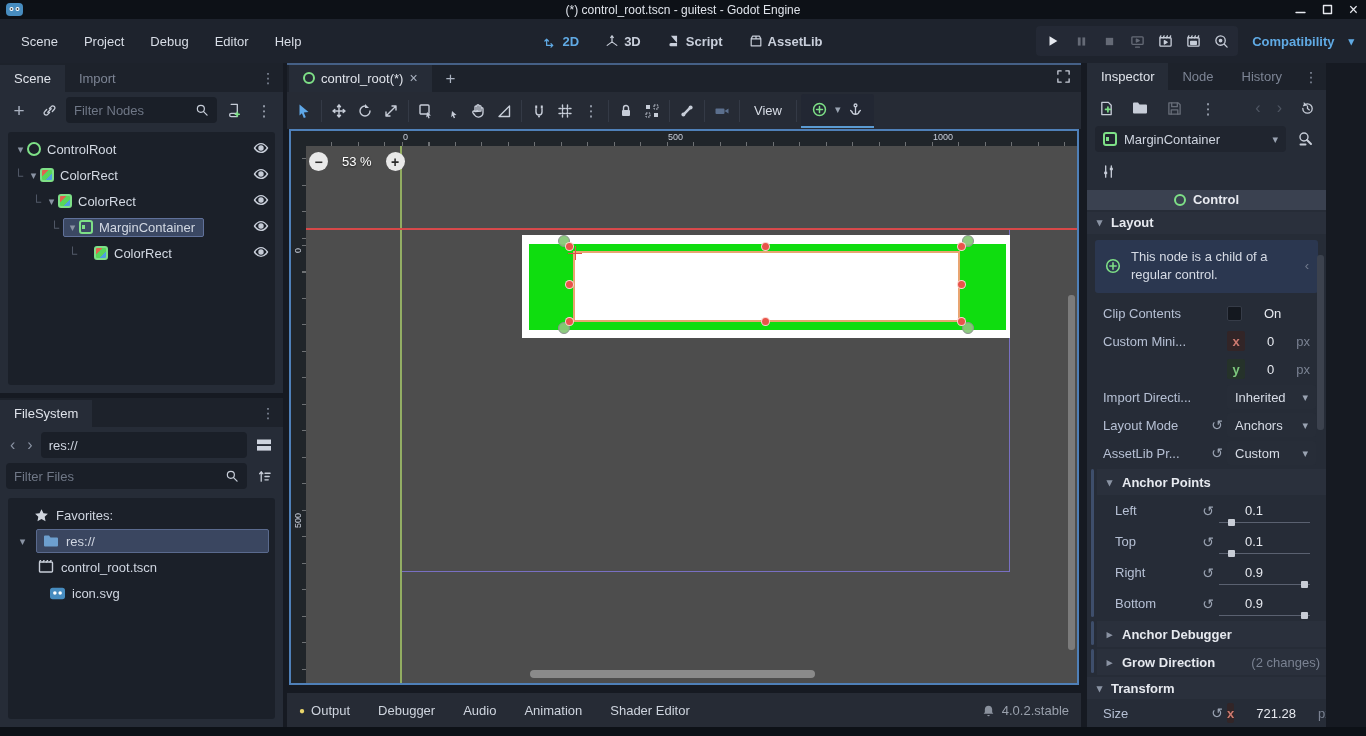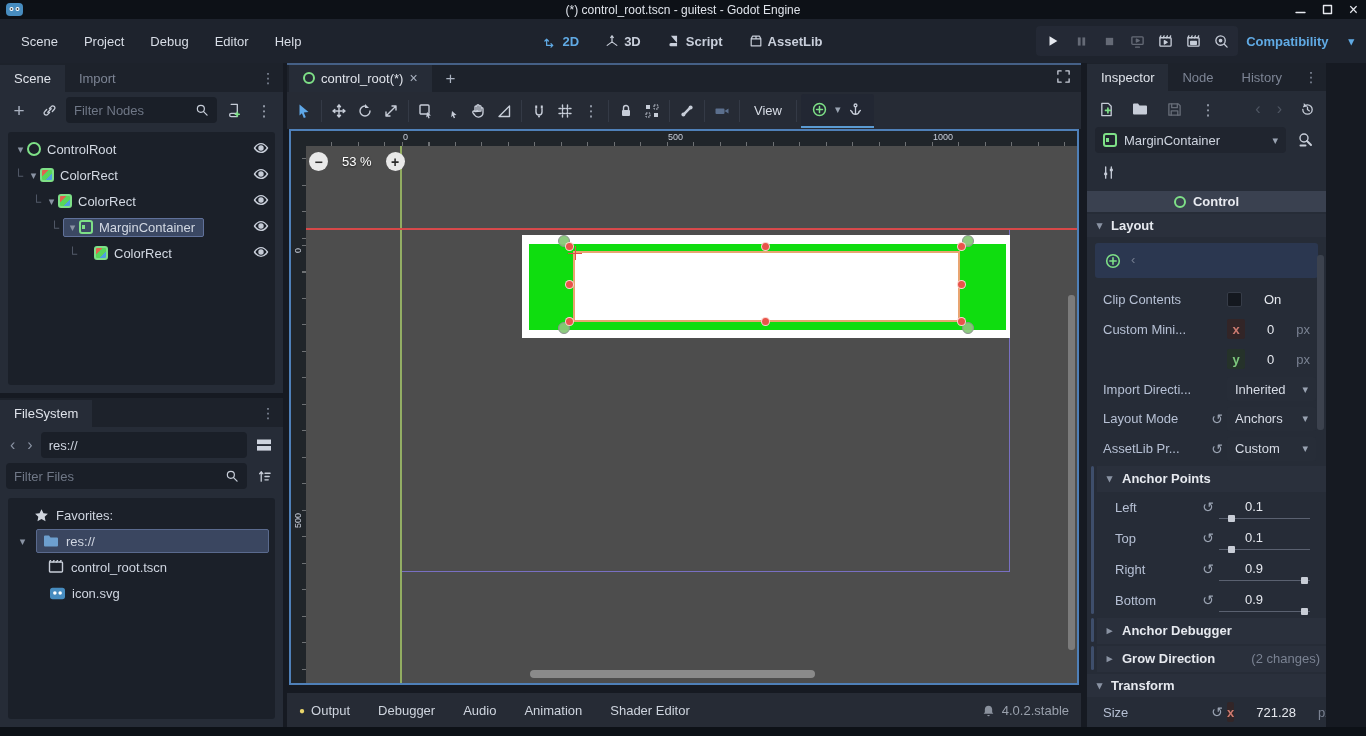--- a/index.html
+++ b/index.html
@@ -14,21 +14,21 @@
 #titlebar{left:0;top:0;width:1366px;height:19px;background:#0d1117;display:flex;align-items:center}
 #titlebar .title{position:absolute;left:0;right:0;text-align:center;font-size:12px;font-weight:normal;color:#dfe3ea}
 #winbtns{position:absolute;right:8px;top:0;height:19px;display:flex;gap:16px;align-items:center;color:#e8eaf0}
 
 #menubar{left:0;top:19px;width:1366px;height:44px;background:#1e232d;display:flex;align-items:center}
 .menu-item{padding:0 13px;color:#d8dde6;height:100%;display:flex;align-items:center}
 #workspaces{position:absolute;left:0;right:0;display:flex;justify-content:center;gap:10px;pointer-events:none}
 .ws{display:flex;align-items:center;gap:5px;padding:4px 8px;font-weight:bold;color:#c9cfdb;pointer-events:auto}
 .ws.active{color:#60aae4}
 #playgroup{position:absolute;right:128px;display:flex;align-items:center;background:#242935;border-radius:4px;padding:2px 4px;gap:2px}
-#renderer{position:absolute;right:12px;display:flex;align-items:center;gap:20px;color:#60aae4;font-weight:bold}
+#renderer{position:absolute;right:12px;display:flex;align-items:center;gap:14px;color:#60aae4;font-weight:bold}
 
 .dock{background:#262c37;position:absolute}
 .dock:before{content:"";position:absolute;left:0;top:0;right:0;height:2px;background:#456086}
 .tabstrip{height:29px;background:#1d222b;display:flex;align-items:flex-end;position:relative}
 .tab{padding:5px 14px 6px;color:#7d8595;height:27px;display:flex;align-items:center;gap:6px}
 .tab.active{background:#262c37;color:#dfe3ea}
 .strip-dots{margin-left:auto;padding:0 8px;color:#8a93a3;font-size:14px;align-self:center}
 .toolrow{display:flex;align-items:center;gap:4px;padding:5px 6px}
 .ginput{flex:1;display:flex;align-items:center;background:#1a1f28;border-radius:4px;height:26px;padding:0 8px;gap:6px;min-width:0}
 .ginput input{flex:1;background:transparent;border:0;outline:0;color:#cfd5e0;font-family:inherit;font-size:13px;min-width:0}
@@ -351,21 +351,21 @@
     </div>
     <div class="fsrow" style="padding-left:8px">
       <span class="chev">▾</span>
       <span class="fspill">
         <svg width="16" height="14" viewBox="0 0 16 14">
             <path d="M1 2.5a1 1 0 011-1h4l1.5 2H14a1 1 0 011 1v7a1 1 0 01-1 1H2a1 1 0 01-1-1z" fill="#6d9fce"></path>
           </svg>
         <span>res://</span>
       </span>
     </div>
-    <div class="fsrow" style="padding-left:40px">
+    <div class="fsrow" style="padding-left:30px">
       <svg class="sic" width="16" height="14" viewBox="0 0 16 14">
           <rect x="1.5" y="2" width="13" height="10" rx="1"></rect>
           <path d="M1.5 2l1-1.6M5 2l1-1.6M8.5 2l1-1.6M12 2l1-1.6"></path>
         </svg>
       <span>control_root.tscn</span>
     </div>
     <div class="fsrow" style="padding-left:42px">
       <svg width="15" height="13" viewBox="0 0 17 13">
           <rect x="0" y="0" width="17" height="13" rx="3" fill="#478cbf"></rect>
           <circle cx="5.5" cy="6" r="2" fill="#fff"></circle>
@@ -625,20 +625,21 @@
   </div>
   <div class="sec-header">
     <span class="chev">▾</span>
     <span>Layout</span>
   </div>
   <div class="notice">
     <svg class="sic" width="18" height="18" viewBox="0 0 16 16" style="flex:none">
         <circle cx="8" cy="8" r="5.6" stroke="#7ee087"></circle>
         <path d="M8 5.2v5.6M5.2 8h5.6" stroke="#7ee087"></path>
       </svg>
+    <span style="flex:1">This node is a child of a regular control.</span>
     <span class="dim">‹</span>
   </div>
 
   <div class="prow">
     <span class="plabel">Clip Contents</span>
     <span></span>
     <span class="pval">
         <span class="chkbox"></span>
         <span class="num">On</span>
       </span>

